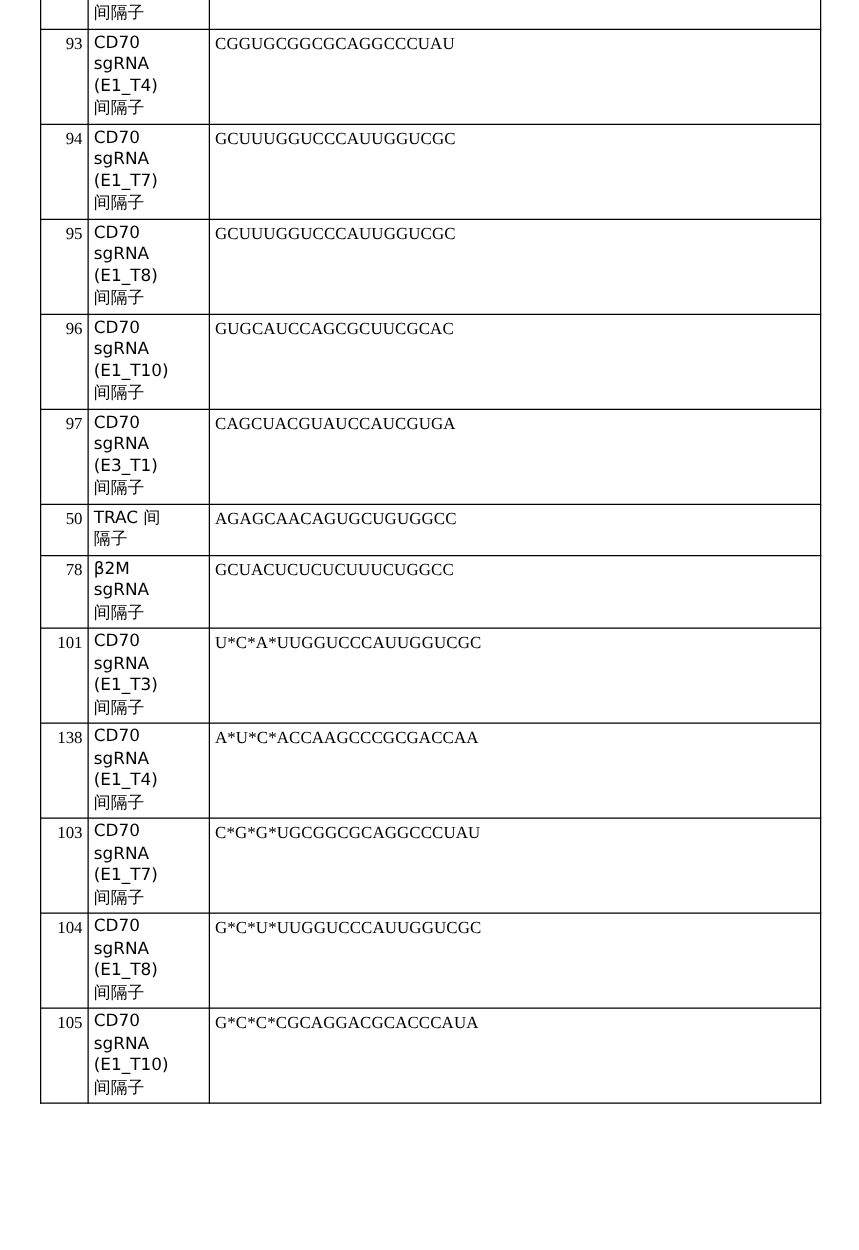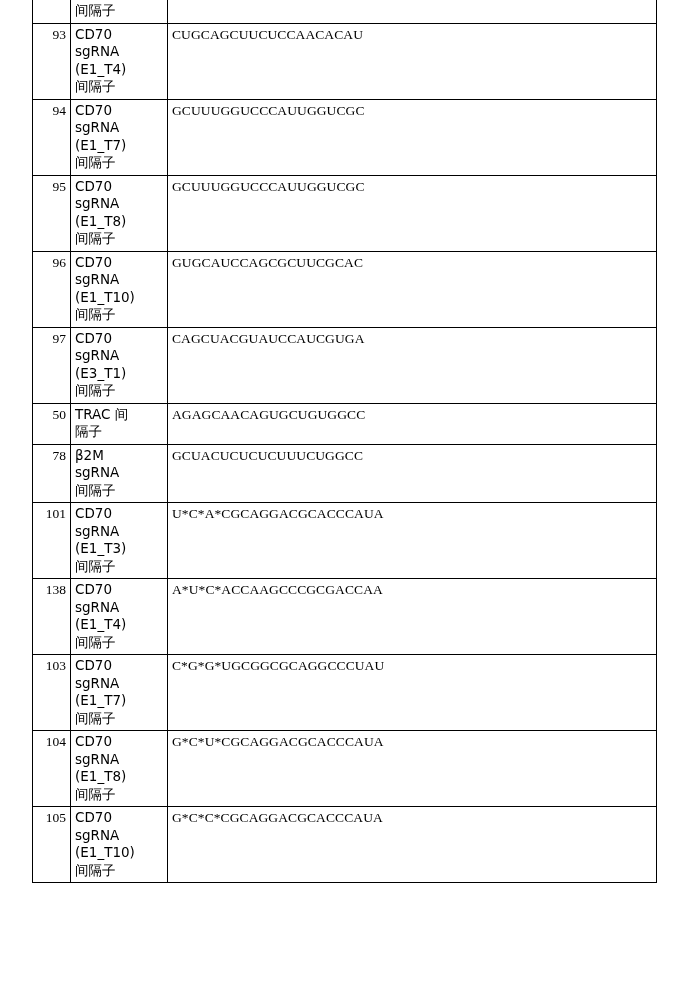--- a/index.html
+++ b/index.html
@@ -73,21 +73,21 @@
         <td class="num"></td>
         <td class="name cjk">间隔子</td>
         <td class="seq"></td>
       </tr>
       <tr>
         <td class="num">93</td>
         <td class="name cjk">CD70
 sgRNA
 (E1_T4)
 间隔子</td>
-        <td class="seq">CUGCAGCUUCUCCAACACAU</td>
+        <td class="seq">CGGUGCGGCGCAGGCCCUAU</td>
       </tr>
       <tr>
         <td class="num">94</td>
         <td class="name cjk">CD70
 sgRNA
 (E1_T7)
 间隔子</td>
         <td class="seq">GCUUUGGUCCCAUUGGUCGC</td>
       </tr>
       <tr>
@@ -126,21 +126,21 @@
 sgRNA
 间隔子</td>
         <td class="seq">GCUACUCUCUCUUUCUGGCC</td>
       </tr>
       <tr>
         <td class="num">101</td>
         <td class="name cjk">CD70
 sgRNA
 (E1_T3)
 间隔子</td>
-        <td class="seq">U*C*A*CGCAGGACGCACCCAUA</td>
+        <td class="seq">U*C*A*UUGGUCCCAUUGGUCGC</td>
       </tr>
       <tr>
         <td class="num">138</td>
         <td class="name cjk">CD70
 sgRNA
 (E1_T4)
 间隔子</td>
         <td class="seq">A*U*C*ACCAAGCCCGCGACCAA</td>
       </tr>
       <tr>
@@ -150,21 +150,21 @@
 (E1_T7)
 间隔子</td>
         <td class="seq">C*G*G*UGCGGCGCAGGCCCUAU</td>
       </tr>
       <tr>
         <td class="num">104</td>
         <td class="name cjk">CD70
 sgRNA
 (E1_T8)
 间隔子</td>
-        <td class="seq">G*C*U*CGCAGGACGCACCCAUA</td>
+        <td class="seq">G*C*U*UUGGUCCCAUUGGUCGC</td>
       </tr>
       <tr>
         <td class="num">105</td>
         <td class="name cjk">CD70
 sgRNA
 (E1_T10)
 间隔子</td>
         <td class="seq">G*C*C*CGCAGGACGCACCCAUA</td>
       </tr>
     </tbody>

